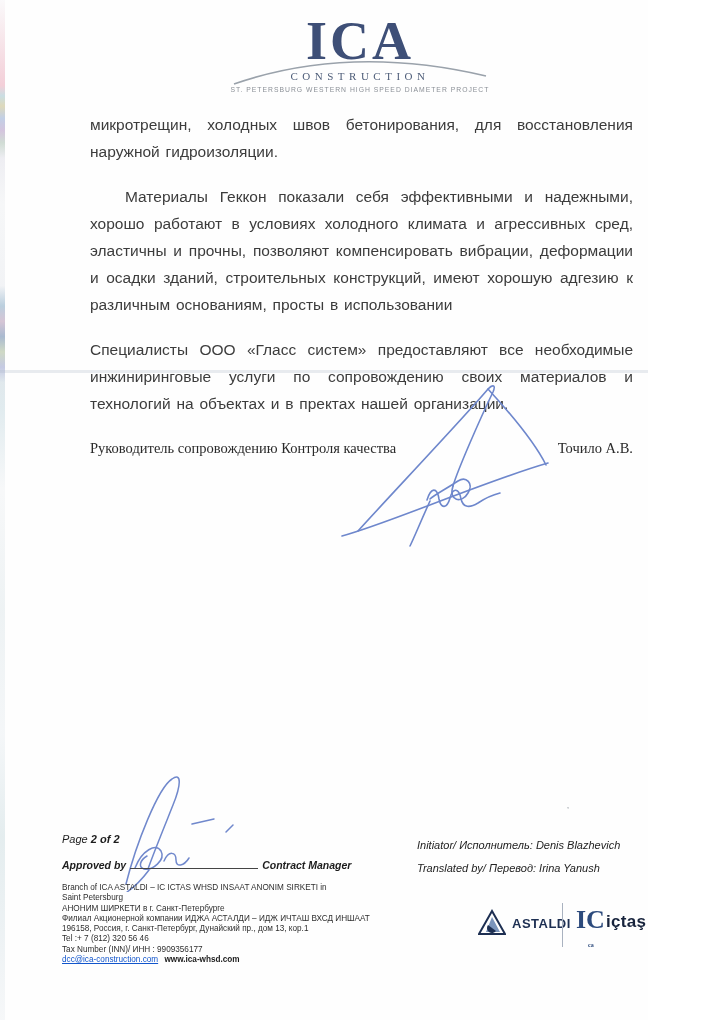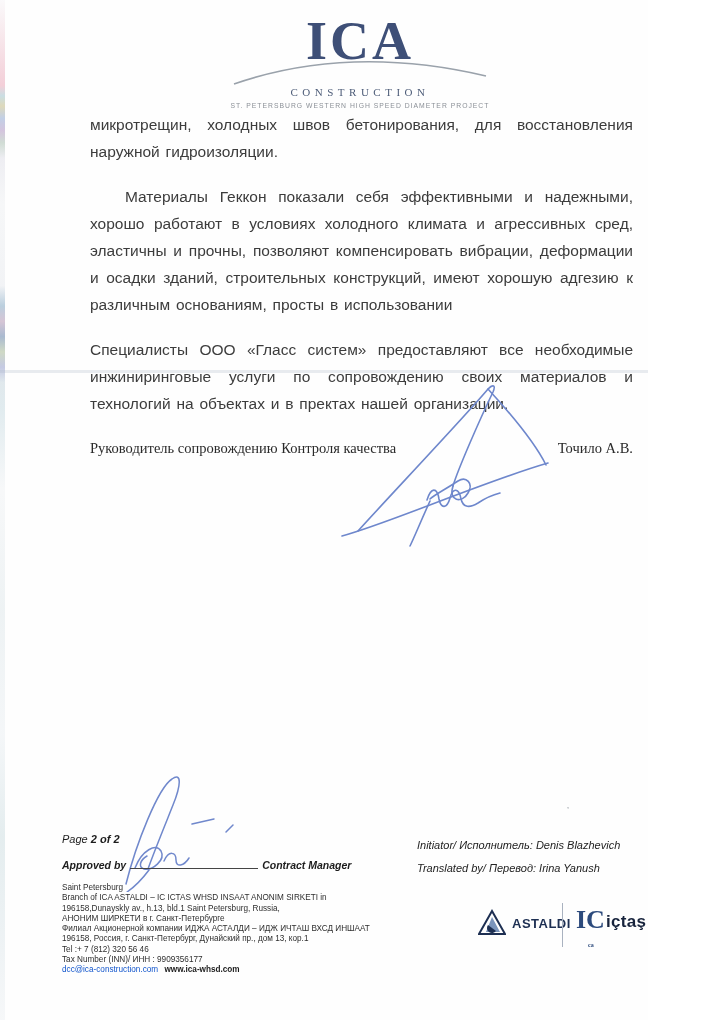--- a/index.html
+++ b/index.html
@@ -31,21 +31,21 @@
   }
   
   .logo-wrap{position:absolute;left:0;top:12px;width:720px;text-align:center;}
   .logo-arc{position:absolute;left:230px;top:24px;pointer-events:none;}
   .logo-ica{
     position:relative;font-family:"Liberation Serif",serif;font-weight:600;
     font-size:54px;letter-spacing:3px;color:#3e4f77;line-height:58px;
   }
   .logo-construction{
     position:relative;font-family:"Liberation Serif",serif;font-size:11px;
-    letter-spacing:4.5px;color:#4d5c78;margin-top:16px;
+    letter-spacing:4.5px;color:#4d5c78;margin-top:0;
   }
   .logo-tagline{
     position:relative;font-size:6.8px;letter-spacing:1px;color:#8a8f96;margin-top:4px;
   }
   
   .doc-body{
     position:absolute;left:90px;top:99px;width:543px;
     font-size:15.5px;line-height:27px;color:#3c3c3c;text-align:justify;
   }
   .doc-body p{margin:12px 0 13px 0;word-spacing:1.5px;}
@@ -59,21 +59,21 @@
   }
   .sig-main{position:absolute;left:330px;top:383px;pointer-events:none;}
   .sig-footer{position:absolute;left:80px;top:772px;pointer-events:none;}
   
   .page-label{position:absolute;left:62px;top:833px;font-size:11px;font-style:italic;color:#1c1c1c;}
   .page-label .num{font-weight:bold;}
   .approved-row{position:absolute;left:62px;top:858px;font-size:10.5px;font-style:italic;font-weight:bold;color:#1c1c1c;}
   .approved-row .line{display:inline-block;width:128px;border-bottom:1.2px solid #444;height:10px;margin:0 4px;}
   .address{position:absolute;left:62px;top:883px;font-size:8.2px;line-height:10.3px;color:#2e2e2e;}
   .contact-line{margin-top:0;}
-  .contact-line .email{color:#1155cc;}
+  .contact-line .email{color:#1155cc;text-decoration:underline;}
   .contact-line .site{font-weight:bold;color:#1c1c1c;margin-left:4px;}
   .initiator,.translated{position:absolute;left:417px;font-size:11px;font-style:italic;color:#222;}
   .initiator{top:839px;}
   .translated{top:862px;}
   
   .logos{position:absolute;left:478px;top:903px;width:180px;height:48px;}
   .astaldi{position:absolute;left:0;top:6px;display:flex;align-items:center;}
   .astaldi-text{font-size:13px;font-weight:bold;color:#1d2f52;letter-spacing:.5px;margin-left:6px;}
   .logo-divider{position:absolute;left:84px;top:0;width:1px;height:44px;background:#a9b2c0;}
   .ictas{position:absolute;left:98px;top:4px;display:flex;align-items:flex-start;}
@@ -135,23 +135,22 @@
   <div class="page-label">
     <span>Page</span>
     <span class="num">2 of 2</span>
   </div>
 
   <div class="approved-row">
     <span>Approved by</span><span class="line"></span><span>Contract  Manager</span>
   </div>
 
   <div class="address">
+    <div>Branch of ICA ASTALDI – IC ICTAS WHSD INSAAT ANONIM SIRKETI in</div>
     <div>Saint Petersburg</div>
-    <div>Branch of ICA ASTALDI – IC ICTAS WHSD INSAAT ANONIM SIRKETI in</div>
-    <div>196158,Dunayskly av., h.13, bld.1 Saint Petersburg, Russia,</div>
     <div>АНОНИМ ШИРКЕТИ в г. Санкт-Петербурге</div>
     <div>Филиал Акционерной компании ИДЖА АСТАЛДИ – ИДЖ ИЧТАШ ВХСД ИНШААТ</div>
     <div>196158, Россия, г. Санкт-Петербург, Дунайский пр., дом 13, кор.1</div>
     <div>Tel :+ 7 (812) 320 56 46</div>
     <div>Tax Number (INN)/ ИНН : 9909356177</div>
     <div class="contact-line">
       <span class="email">dcc@ica-construction.com</span>
       <span class="site">www.ica-whsd.com</span>
     </div>
   </div>

